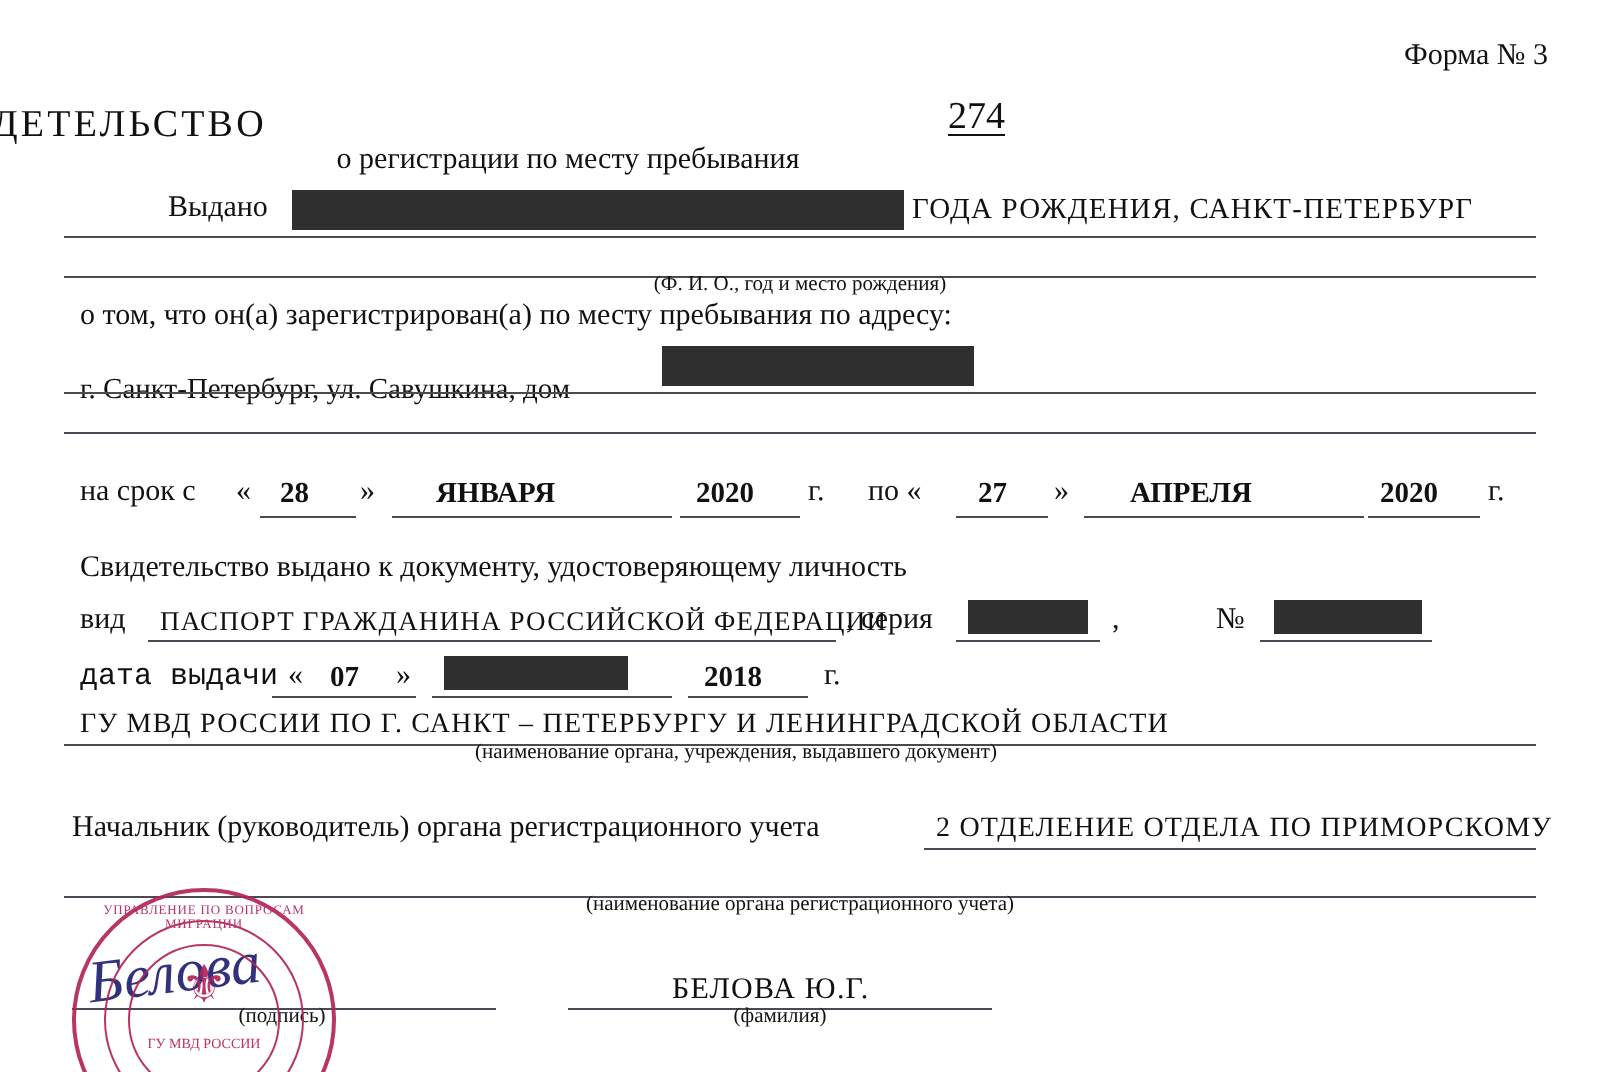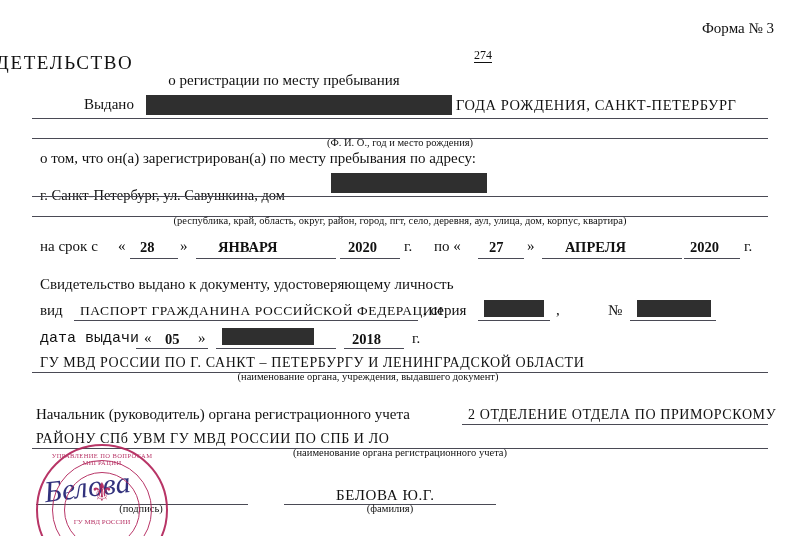--- a/index.html
+++ b/index.html
@@ -38,21 +38,21 @@
     font-size: 19px;
     letter-spacing: 1.6px;
     display: inline-block;
     position: relative;
     left: -48px;
   }
   .cert-number {
     position: absolute;
     top: 48px;
     left: 474px;
-    font-size: 12px;
+    font-size: 19px;
     text-decoration: underline;
     text-underline-offset: 3px;
   }
   .title-sub {
     position: absolute;
     top: 72px;
     left: 0;
     width: 656px;
     text-align: center;
     font-size: 15px;
@@ -184,21 +184,20 @@
   <div class="val spaced" style="left:456px; top:97px;">ГОДА РОЖДЕНИЯ, САНКТ-ПЕТЕРБУРГ</div>
   <div class="rule" style="left:32px; top:118px; width:736px;"></div>
   <div class="rule" style="left:32px; top:138px; width:736px;"></div>
   <div class="small-center" style="left:0; top:137px; width:800px;">(Ф. И. О., год и место рождения)</div>
 
   <div class="lbl" style="left:40px; top:150px;">о том, что он(а) зарегистрирован(а) по месту пребывания по адресу:</div>
   <div class="val" style="left:40px; top:187px;">г. Санкт-Петербург, ул. Савушкина, дом</div>
   <div class="redact" style="left:331px; top:173px; width:156px; height:20px;"></div>
   <div class="rule" style="left:32px; top:196px; width:736px;"></div>
   <div class="rule" style="left:32px; top:216px; width:736px;"></div>
-  <div class="small-center" style="left:0; top:215px; width:800px;">(республика, край, область, округ, район, город, пгт, село, деревня, аул, улица, дом, корпус, квартира)</div>
 
   <div class="lbl" style="left:40px; top:238px;">на срок с</div>
   <div class="lbl" style="left:118px; top:238px;">«</div>
   <div class="val val-bold" style="left:140px; top:239px;">28</div>
   <div class="lbl" style="left:180px; top:238px;">»</div>
   <div class="val val-bold" style="left:218px; top:239px;">ЯНВАРЯ</div>
   <div class="val val-bold" style="left:348px; top:239px;">2020</div>
   <div class="lbl" style="left:404px; top:238px;">г.</div>
   <div class="lbl" style="left:434px; top:238px;">по «</div>
   <div class="val val-bold" style="left:489px; top:239px;">27</div>
@@ -221,37 +220,36 @@
   <div class="redact" style="left:484px; top:300px; width:60px; height:17px;"></div>
   <div class="lbl" style="left:556px; top:302px;">,</div>
   <div class="lbl" style="left:608px; top:302px;">№</div>
   <div class="redact" style="left:637px; top:300px; width:74px; height:17px;"></div>
   <div class="rule" style="left:74px; top:320px; width:344px;"></div>
   <div class="rule" style="left:478px; top:320px; width:72px;"></div>
   <div class="rule" style="left:630px; top:320px; width:86px;"></div>
 
   <div class="lbl" style="left:40px; top:330px;font-family:Liberation Mono, monospace;">дата выдачи</div>
   <div class="lbl" style="left:144px; top:330px;">«</div>
-  <div class="val val-bold" style="left:165px; top:331px;">05</div>
+  <div class="val val-bold" style="left:165px; top:331px;">07</div>
   <div class="lbl" style="left:198px; top:330px;">»</div>
   <div class="redact" style="left:222px; top:328px; width:92px; height:17px;"></div>
   <div class="val val-bold" style="left:352px; top:331px;">2018</div>
   <div class="lbl" style="left:412px; top:330px;">г.</div>
   <div class="rule" style="left:136px; top:348px; width:72px;"></div>
   <div class="rule" style="left:216px; top:348px; width:120px;"></div>
   <div class="rule" style="left:344px; top:348px; width:60px;"></div>
 
   <div class="val spaced" style="left:40px; top:355px; font-size:14px;">ГУ  МВД  РОССИИ  ПО  Г. САНКТ – ПЕТЕРБУРГУ  И  ЛЕНИНГРАДСКОЙ ОБЛАСТИ</div>
   <div class="rule" style="left:32px; top:372px; width:736px;"></div>
   <div class="small-center" style="left:0; top:371px; width:736px;">(наименование органа, учреждения, выдавшего документ)</div>
 
   <div class="lbl" style="left:36px; top:406px;">Начальник (руководитель) органа регистрационного учета</div>
   <div class="val spaced" style="left:468px; top:407px; font-size:14px;">2 ОТДЕЛЕНИЕ ОТДЕЛА  ПО ПРИМОРСКОМУ</div>
   <div class="rule" style="left:462px; top:424px; width:306px;"></div>
-  <div class="val spaced" style="left:36px; top:431px; font-size:14px;">РАЙОНУ СПб УВМ  ГУ  МВД РОССИИ  ПО СПБ  И  ЛО</div>
   <div class="rule" style="left:32px; top:448px; width:736px;"></div>
   <div class="small-center" style="left:0; top:447px; width:800px;">(наименование органа регистрационного учета)</div>
 
   <div class="signature">Белова</div>
   <div class="rule" style="left:36px; top:504px; width:212px;"></div>
   <div class="small-center" style="left:96px; top:503px; width:90px;">(подпись)</div>
 
   <div class="val spaced" style="left:336px; top:487px; font-size:15px;">БЕЛОВА Ю.Г.</div>
   <div class="rule" style="left:284px; top:504px; width:212px;"></div>
   <div class="small-center" style="left:345px; top:503px; width:90px;">(фамилия)</div>

